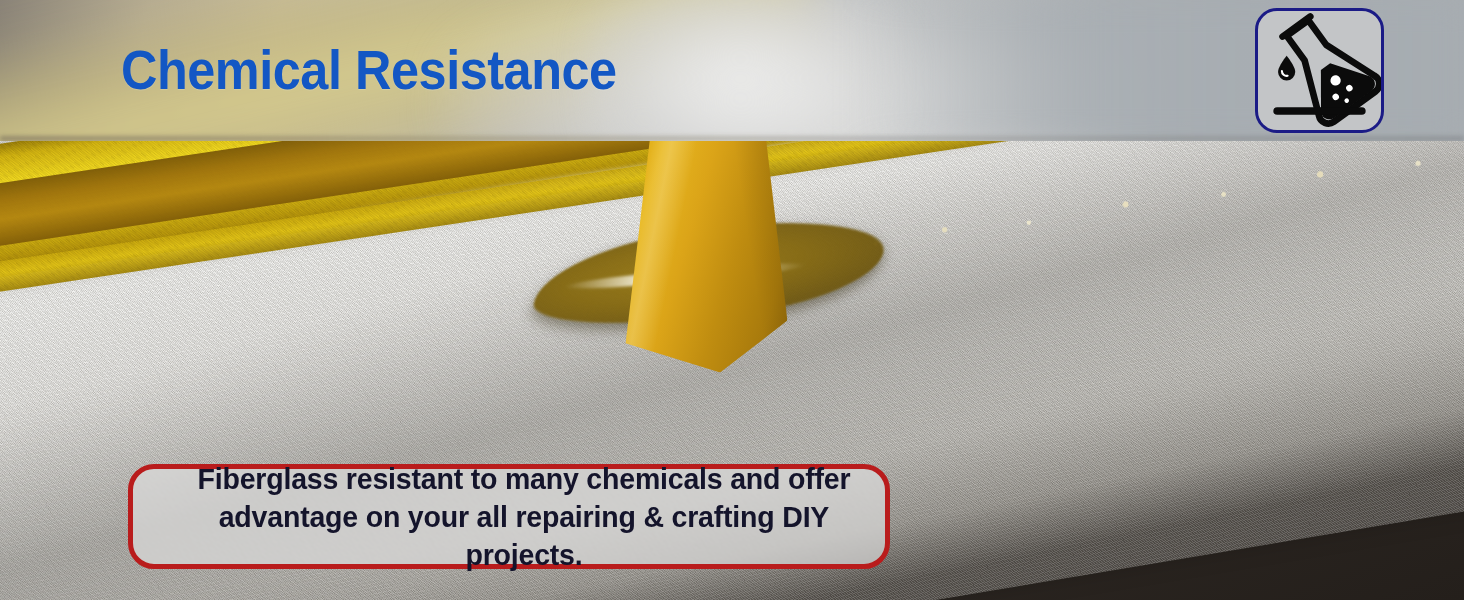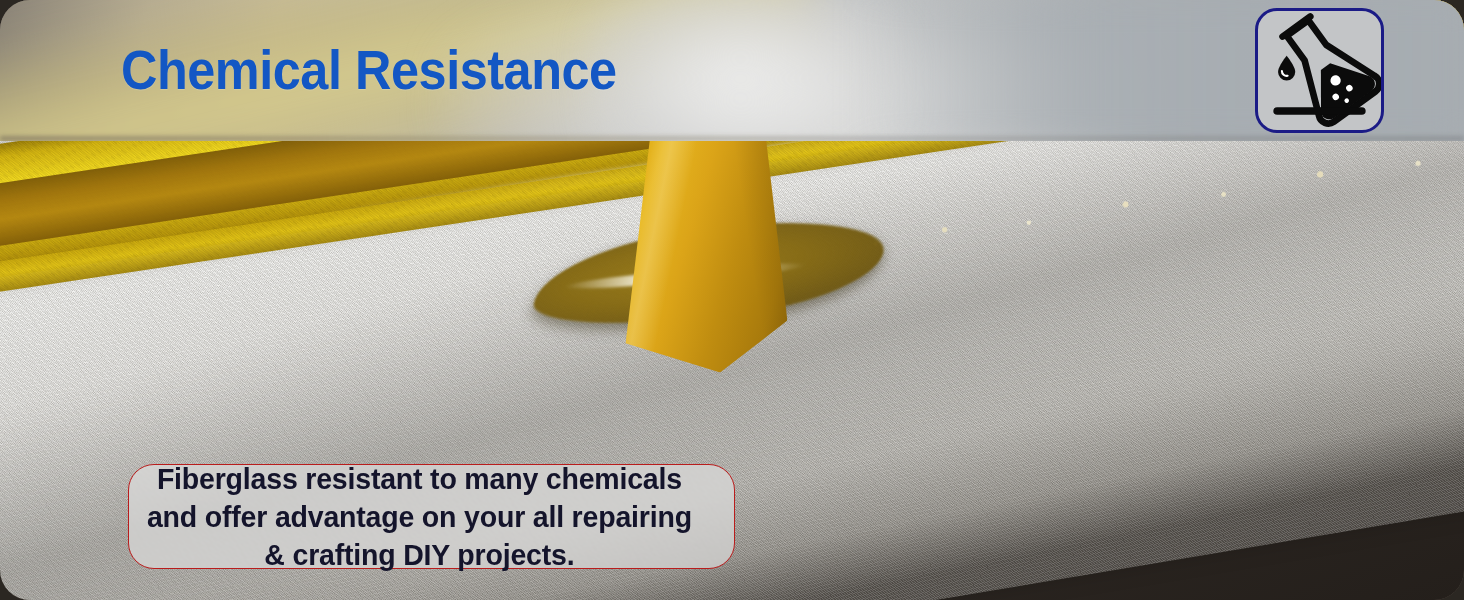--- a/index.html
+++ b/index.html
@@ -6,21 +6,20 @@
   html, body {
     width:1464px; height:600px;
     overflow:hidden;
     background:#2b2722;
     font-family:"Liberation Sans", sans-serif;
   }
   #banner {
     position:relative;
     width:1464px; height:600px;
     overflow:hidden;
-    border-radius:30px;
   }
 
   
   .photo {
     position:absolute; inset:0;
     background:#5a5048;
     overflow:hidden;
   }
   
   .ph-base {
@@ -295,25 +294,25 @@
     border-radius:22px;
     background:#c3c5c7;
     overflow:hidden;
   }
   .badge svg { display:block; width:100%; height:100%; }
 
   
   .caption {
     position:absolute;
     left:128px; top:464px;
-    width:607px; height:105px;
-    border:1px solid #b91c1c;
+    width:762px; height:105px;
+    border:5px solid #b91c1c;
     border-radius:26px;
     background:rgba(228,228,228,.62);
-    display:flex; align-items:center; justify-content:flex-start;
+    display:flex; align-items:center; justify-content:flex-end;
     backdrop-filter:blur(1px);
   }
   .caption-text {
     width:96%;
     text-align:center;
     font-family:"Liberation Sans Narrow","Liberation Sans", sans-serif;
     font-size:30px;
     line-height:38px;
     font-weight:700;
     color:#14142b;

